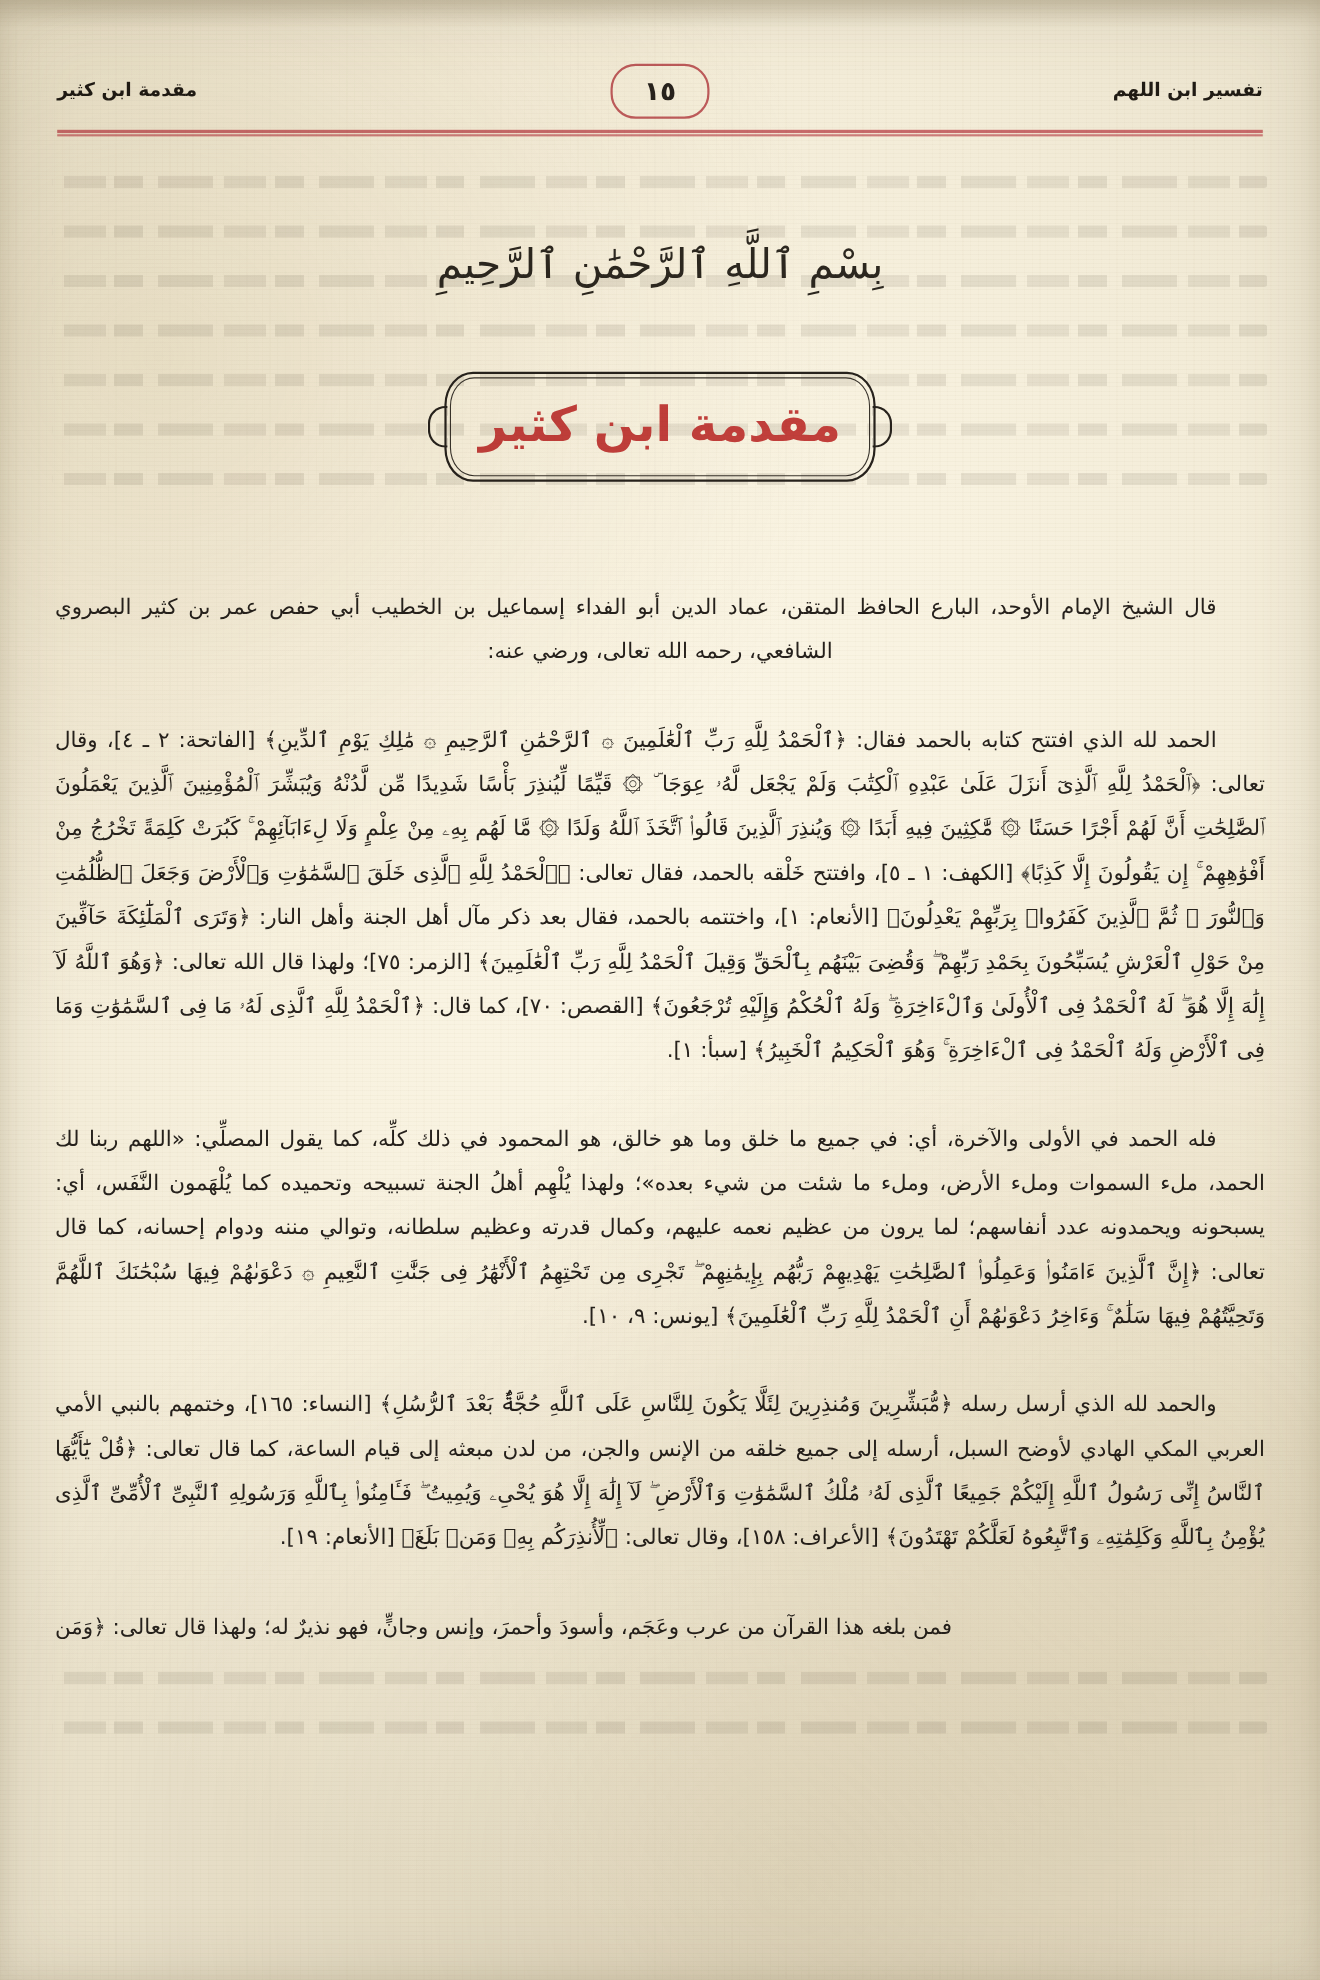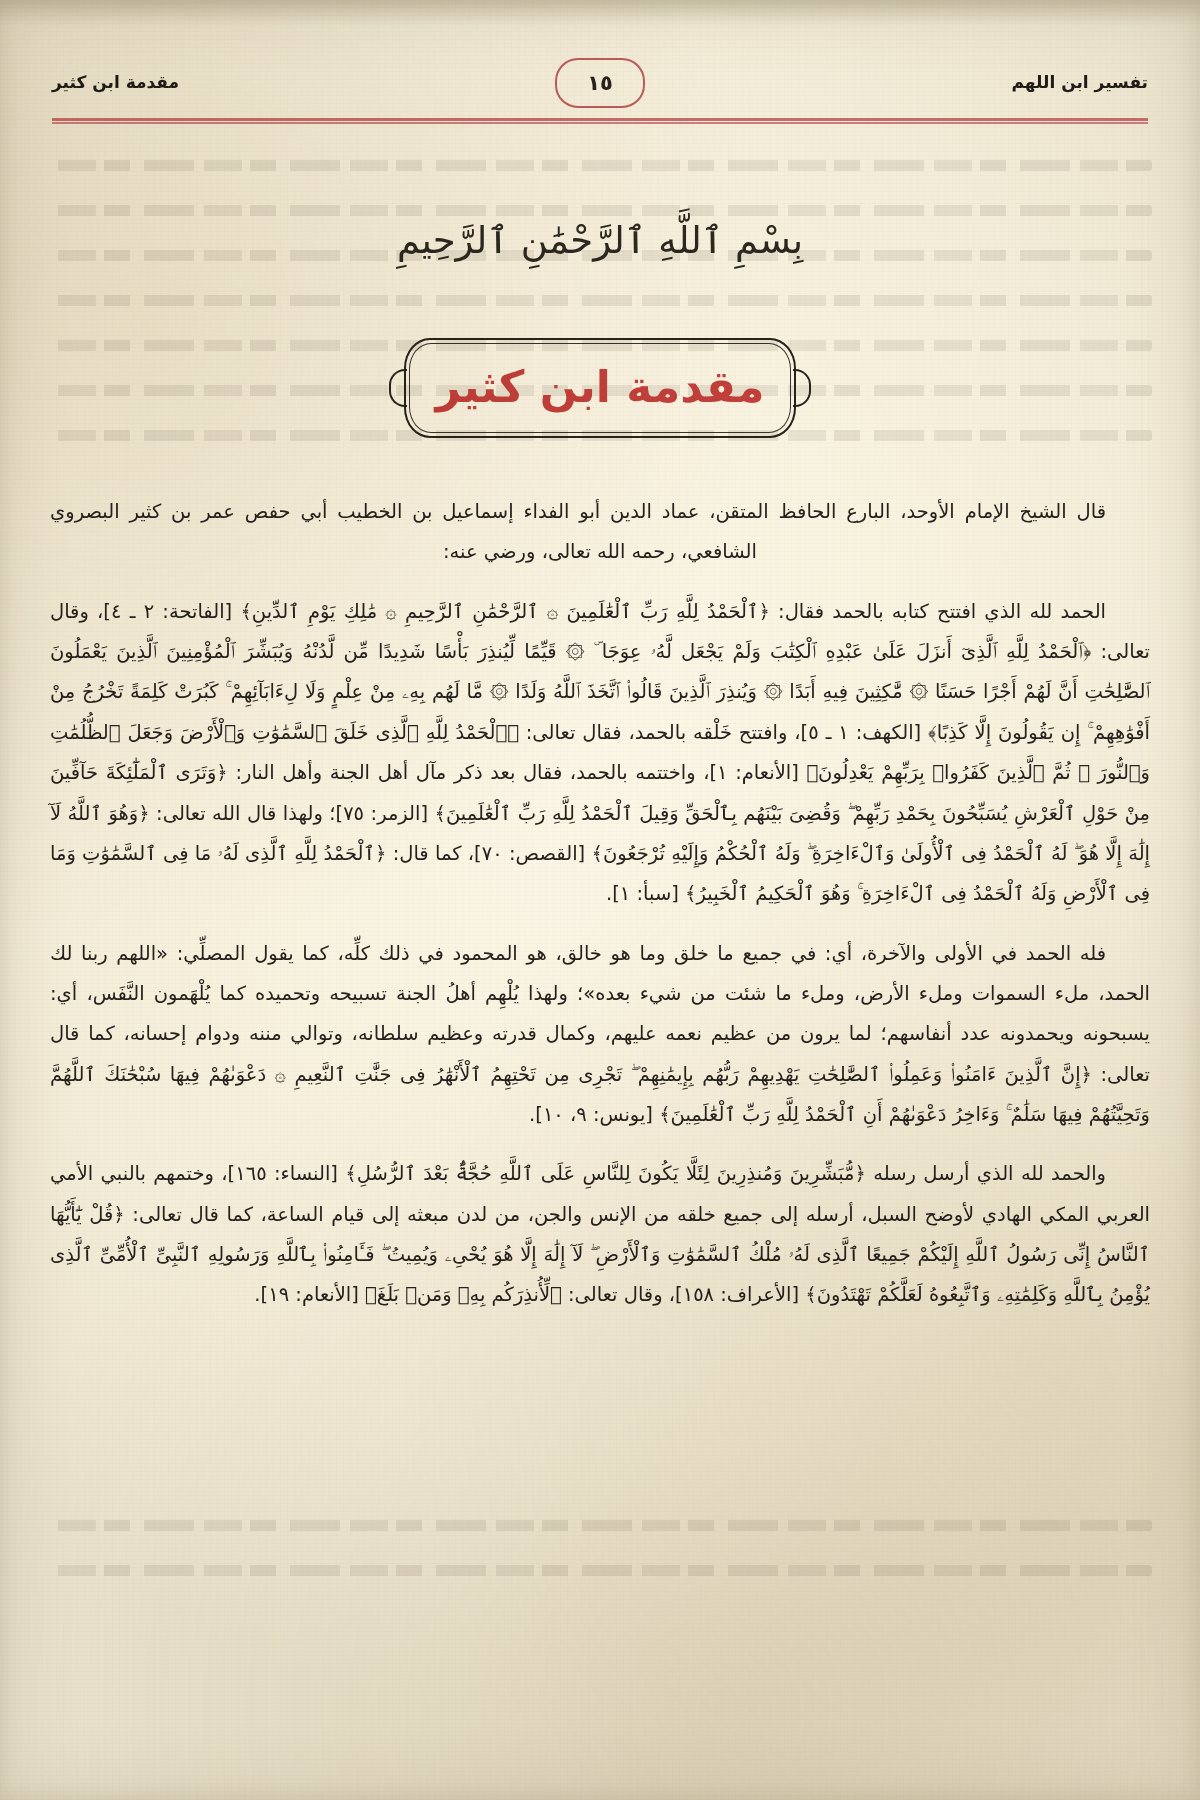--- a/index.html
+++ b/index.html
@@ -90,21 +90,21 @@
     top: 0;
     left: 50%;
     transform: translateX(-50%);
     width: 86px;
     height: 46px;
     border: 2px solid #bf5c5c;
     border-radius: 23px;
     display: flex;
     align-items: center;
     justify-content: center;
-    font-size: 21px;
+    font-size: 24px;
     font-weight: 700;
     color: #2b2620;
     background: transparent;
     text-align: center;
   }
 
   .rule {
     position: absolute;
     left: 52px;
     right: 52px;
@@ -205,21 +205,21 @@
   }
   p.par {
     margin: 0 0 19px 0;
     font-size: 19.5px;
     line-height: 2.07;
     text-align: justify;
     text-align-last: right;
     color: #2a2520;
     font-family: "DejaVu Sans", "Liberation Serif", serif;
   }
-  p.par.indent { text-indent: 44px; }
+  p.par.indent { text-indent: 44px; margin-top: 40px; }
   p.par.center-last { text-align-last: center; }
   p.par.left-last { text-align-last: left; }
 
   
   .body, .basmala, .runhead, .cartouche-wrap { filter: contrast(1.04) saturate(.96); }
 
   
   .vignette {
     position: absolute;
     inset: 0;
@@ -278,17 +278,18 @@
 
   <div class="body">
     <p class="par indent center-last">قال الشيخ الإمام الأوحد، البارع الحافظ المتقن، عماد الدين أبو الفداء إسماعيل بن الخطيب أبي حفص عمر بن كثير البصروي الشافعي، رحمه الله تعالى، ورضي عنه:</p>
 
     <p class="par indent">الحمد لله الذي افتتح كتابه بالحمد فقال: ﴿ٱلْحَمْدُ لِلَّهِ رَبِّ ٱلْعَٰلَمِينَ ۞ ٱلرَّحْمَٰنِ ٱلرَّحِيمِ ۞ مَٰلِكِ يَوْمِ ٱلدِّينِ﴾ [الفاتحة: ٢ ـ ٤]، وقال تعالى: ﴿ٱلْحَمْدُ لِلَّهِ ٱلَّذِىٓ أَنزَلَ عَلَىٰ عَبْدِهِ ٱلْكِتَٰبَ وَلَمْ يَجْعَل لَّهُۥ عِوَجَا ۜ ۞ قَيِّمًا لِّيُنذِرَ بَأْسًا شَدِيدًا مِّن لَّدُنْهُ وَيُبَشِّرَ ٱلْمُؤْمِنِينَ ٱلَّذِينَ يَعْمَلُونَ ٱلصَّٰلِحَٰتِ أَنَّ لَهُمْ أَجْرًا حَسَنًا ۞ مَّٰكِثِينَ فِيهِ أَبَدًا ۞ وَيُنذِرَ ٱلَّذِينَ قَالُوا۟ ٱتَّخَذَ ٱللَّهُ وَلَدًا ۞ مَّا لَهُم بِهِۦ مِنْ عِلْمٍ وَلَا لِءَابَآئِهِمْ ۚ كَبُرَتْ كَلِمَةً تَخْرُجُ مِنْ أَفْوَٰهِهِمْ ۚ إِن يَقُولُونَ إِلَّا كَذِبًا﴾ [الكهف: ١ ـ ٥]، وافتتح خَلْقه بالحمد، فقال تعالى: ﴿ٱلْحَمْدُ لِلَّهِ ٱلَّذِى خَلَقَ ٱلسَّمَٰوَٰتِ وَٱلْأَرْضَ وَجَعَلَ ٱلظُّلُمَٰتِ وَٱلنُّورَ ۖ ثُمَّ ٱلَّذِينَ كَفَرُوا۟ بِرَبِّهِمْ يَعْدِلُونَ﴾ [الأنعام: ١]، واختتمه بالحمد، فقال بعد ذكر مآل أهل الجنة وأهل النار: ﴿وَتَرَى ٱلْمَلَٰٓئِكَةَ حَآفِّينَ مِنْ حَوْلِ ٱلْعَرْشِ يُسَبِّحُونَ بِحَمْدِ رَبِّهِمْ ۖ وَقُضِىَ بَيْنَهُم بِٱلْحَقِّ وَقِيلَ ٱلْحَمْدُ لِلَّهِ رَبِّ ٱلْعَٰلَمِينَ﴾ [الزمر: ٧٥]؛ ولهذا قال الله تعالى: ﴿وَهُوَ ٱللَّهُ لَآ إِلَٰهَ إِلَّا هُوَ ۖ لَهُ ٱلْحَمْدُ فِى ٱلْأُولَىٰ وَٱلْءَاخِرَةِ ۖ وَلَهُ ٱلْحُكْمُ وَإِلَيْهِ تُرْجَعُونَ﴾ [القصص: ٧٠]، كما قال: ﴿ٱلْحَمْدُ لِلَّهِ ٱلَّذِى لَهُۥ مَا فِى ٱلسَّمَٰوَٰتِ وَمَا فِى ٱلْأَرْضِ وَلَهُ ٱلْحَمْدُ فِى ٱلْءَاخِرَةِ ۚ وَهُوَ ٱلْحَكِيمُ ٱلْخَبِيرُ﴾ [سبأ: ١].</p>
 
     <p class="par indent">فله الحمد في الأولى والآخرة، أي: في جميع ما خلق وما هو خالق، هو المحمود في ذلك كلِّه، كما يقول المصلِّي: «اللهم ربنا لك الحمد، ملء السموات وملء الأرض، وملء ما شئت من شيء بعده»؛ ولهذا يُلْهِم أهلُ الجنة تسبيحه وتحميده كما يُلْهَمون النَّفَس، أي: يسبحونه ويحمدونه عدد أنفاسهم؛ لما يرون من عظيم نعمه عليهم، وكمال قدرته وعظيم سلطانه، وتوالي مننه ودوام إحسانه، كما قال تعالى: ﴿إِنَّ ٱلَّذِينَ ءَامَنُوا۟ وَعَمِلُوا۟ ٱلصَّٰلِحَٰتِ يَهْدِيهِمْ رَبُّهُم بِإِيمَٰنِهِمْ ۖ تَجْرِى مِن تَحْتِهِمُ ٱلْأَنْهَٰرُ فِى جَنَّٰتِ ٱلنَّعِيمِ ۞ دَعْوَىٰهُمْ فِيهَا سُبْحَٰنَكَ ٱللَّهُمَّ وَتَحِيَّتُهُمْ فِيهَا سَلَٰمٌ ۚ وَءَاخِرُ دَعْوَىٰهُمْ أَنِ ٱلْحَمْدُ لِلَّهِ رَبِّ ٱلْعَٰلَمِينَ﴾ [يونس: ٩، ١٠].</p>
 
     <p class="par indent">والحمد لله الذي أرسل رسله ﴿مُّبَشِّرِينَ وَمُنذِرِينَ لِئَلَّا يَكُونَ لِلنَّاسِ عَلَى ٱللَّهِ حُجَّةٌۢ بَعْدَ ٱلرُّسُلِ﴾ [النساء: ١٦٥]، وختمهم بالنبي الأمي العربي المكي الهادي لأوضح السبل، أرسله إلى جميع خلقه من الإنس والجن، من لدن مبعثه إلى قيام الساعة، كما قال تعالى: ﴿قُلْ يَٰٓأَيُّهَا ٱلنَّاسُ إِنِّى رَسُولُ ٱللَّهِ إِلَيْكُمْ جَمِيعًا ٱلَّذِى لَهُۥ مُلْكُ ٱلسَّمَٰوَٰتِ وَٱلْأَرْضِ ۖ لَآ إِلَٰهَ إِلَّا هُوَ يُحْىِۦ وَيُمِيتُ ۖ فَـَٔامِنُوا۟ بِٱللَّهِ وَرَسُولِهِ ٱلنَّبِىِّ ٱلْأُمِّىِّ ٱلَّذِى يُؤْمِنُ بِٱللَّهِ وَكَلِمَٰتِهِۦ وَٱتَّبِعُوهُ لَعَلَّكُمْ تَهْتَدُونَ﴾ [الأعراف: ١٥٨]، وقال تعالى: ﴿لِّأُنذِرَكُم بِهِۦ وَمَنۢ بَلَغَ﴾ [الأنعام: ١٩].</p>
 
+    <p class="par indent left-last">فمن بلغه هذا القرآن من عرب وعَجَم، وأسودَ وأحمرَ، وإنس وجانٍّ، فهو نذيرٌ له؛ ولهذا قال تعالى: ﴿وَمَن</p>
   </div>
 
   <div class="edge-top"></div>
   <div class="vignette"></div>
 </div>
 
 </body></html>

